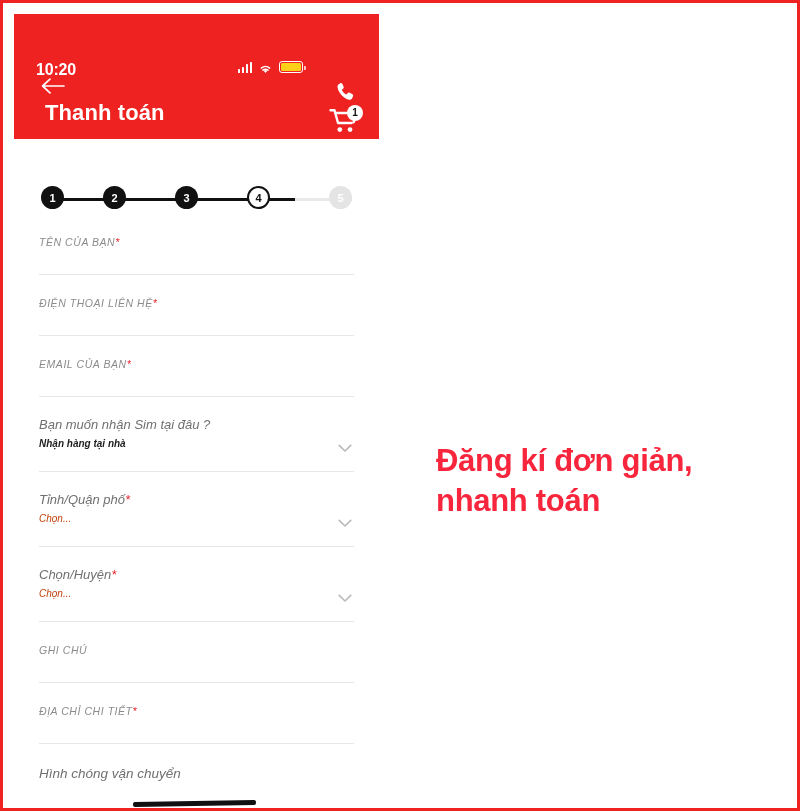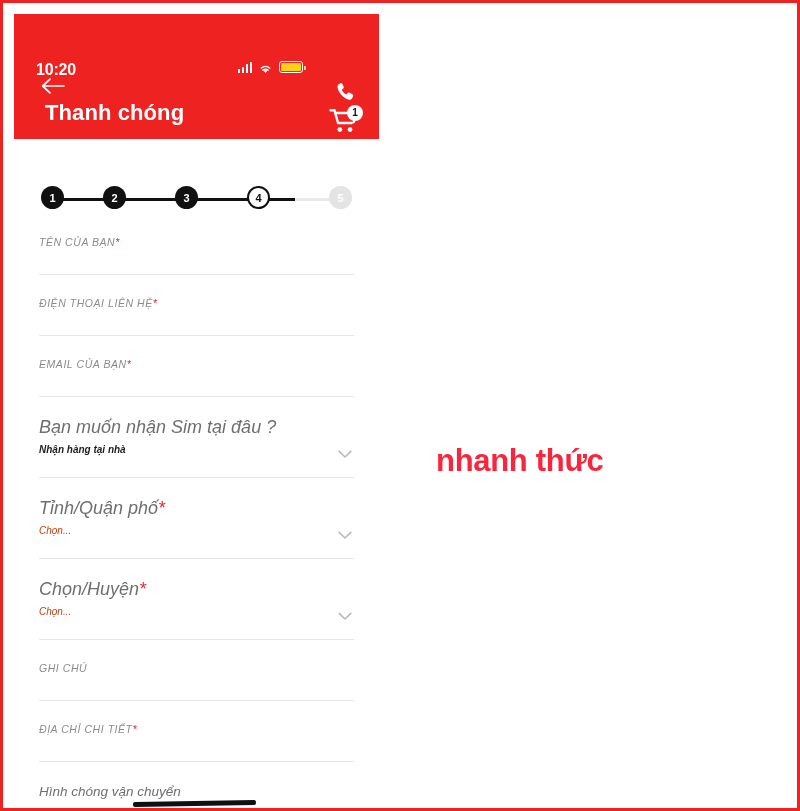--- a/index.html
+++ b/index.html
@@ -220,21 +220,21 @@
   }
   .field-caps {
     font-size: 10.5px;
     color: #8b8b8b;
     letter-spacing: 0.55px;
     padding-top: 22px;
     padding-bottom: 16px;
     white-space: nowrap;
   }
   .field-label {
-    font-size: 18px;
+    font-size: 13px;
     color: #6f6f6f;
     padding-top: 20px;
     padding-bottom: 6px;
     white-space: nowrap;
   }
   .req { color: #e8272c; }
   .select-row {
     display: flex;
     align-items: center;
     justify-content: space-between;
@@ -319,21 +319,21 @@
             </span>
         </span>
       </div>
 
       <span class="back-arrow">
         <svg viewBox="0 0 26 20" width="26" height="20">
           <path d="M24 10H3M10 3.2L2.6 10l7.4 6.8" stroke="#fff" stroke-width="1.7" fill="none" stroke-linecap="round" stroke-linejoin="round"></path>
         </svg>
       </span>
 
-      <div class="header-title">Thanh chóng</div>
+      <div class="header-title">Thanh toán</div>
 
       <div class="header-actions">
         <span class="phone-icon">
           <svg viewBox="0 0 20 22" width="18" height="20">
             <path d="M4.6 1.2c1.1-.5 2 .1 2.5 1l1.3 2.6c.5 1 .2 1.9-.6 2.5l-1 .8c-.3.3-.4.6-.2 1
                      a11 11 0 0 0 4.4 4.5c.4.2.8.1 1-.2l.8-1c.6-.8 1.5-1 2.5-.5l2.6 1.3
                      c1 .5 1.5 1.5 1 2.6l-.8 1.8c-.6 1.4-2 2.1-3.6 1.9C9.4 18.8 2.6 12 1.7 5.6
                      c-.2-1.6.5-3 1.9-3.6z" fill="#fff"></path>
           </svg>
         </span>
@@ -443,16 +443,17 @@
         </div>
 
         <div class="cut-row">Hình chóng vận chuyển</div>
       </div>
     </div>
 
     <div class="redaction"></div>
   </div>
 
   <div id="promo">
-    <div>nhanh thức</div>
+    <div>Đăng kí đơn giản,</div>
+    <div>nhanh toán</div>
   </div>
 
 </div>
 
 </body></html>

